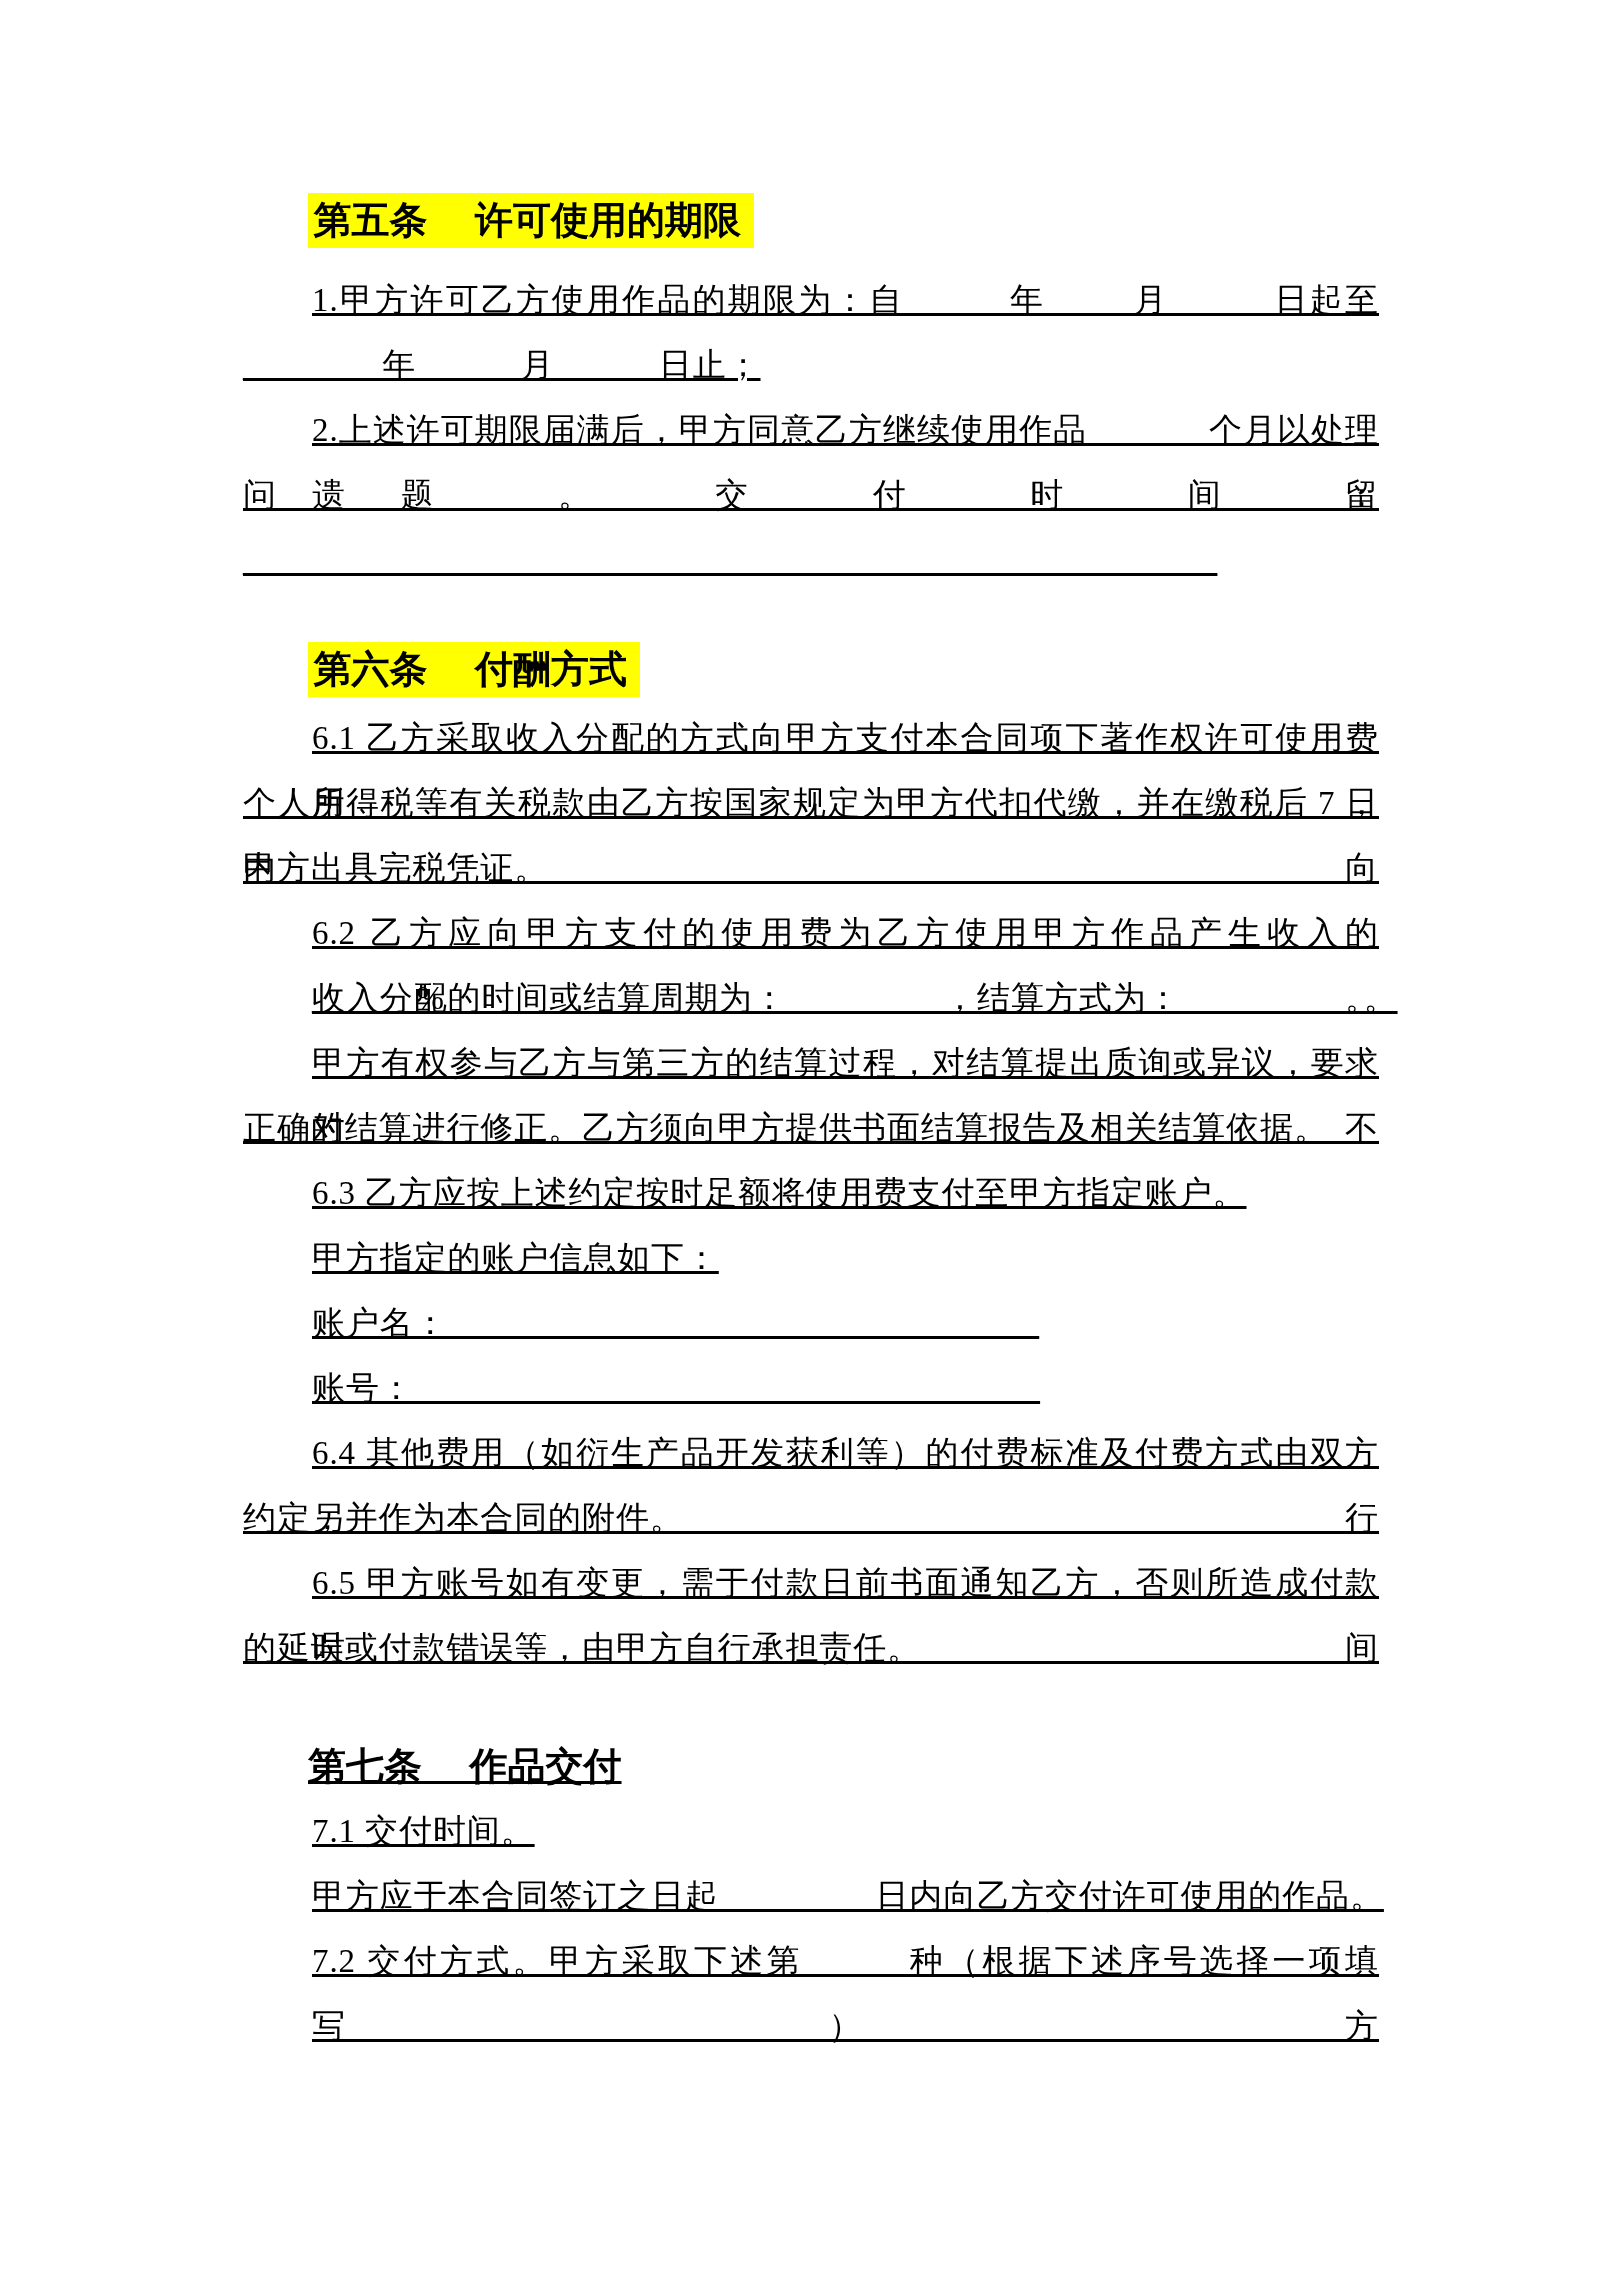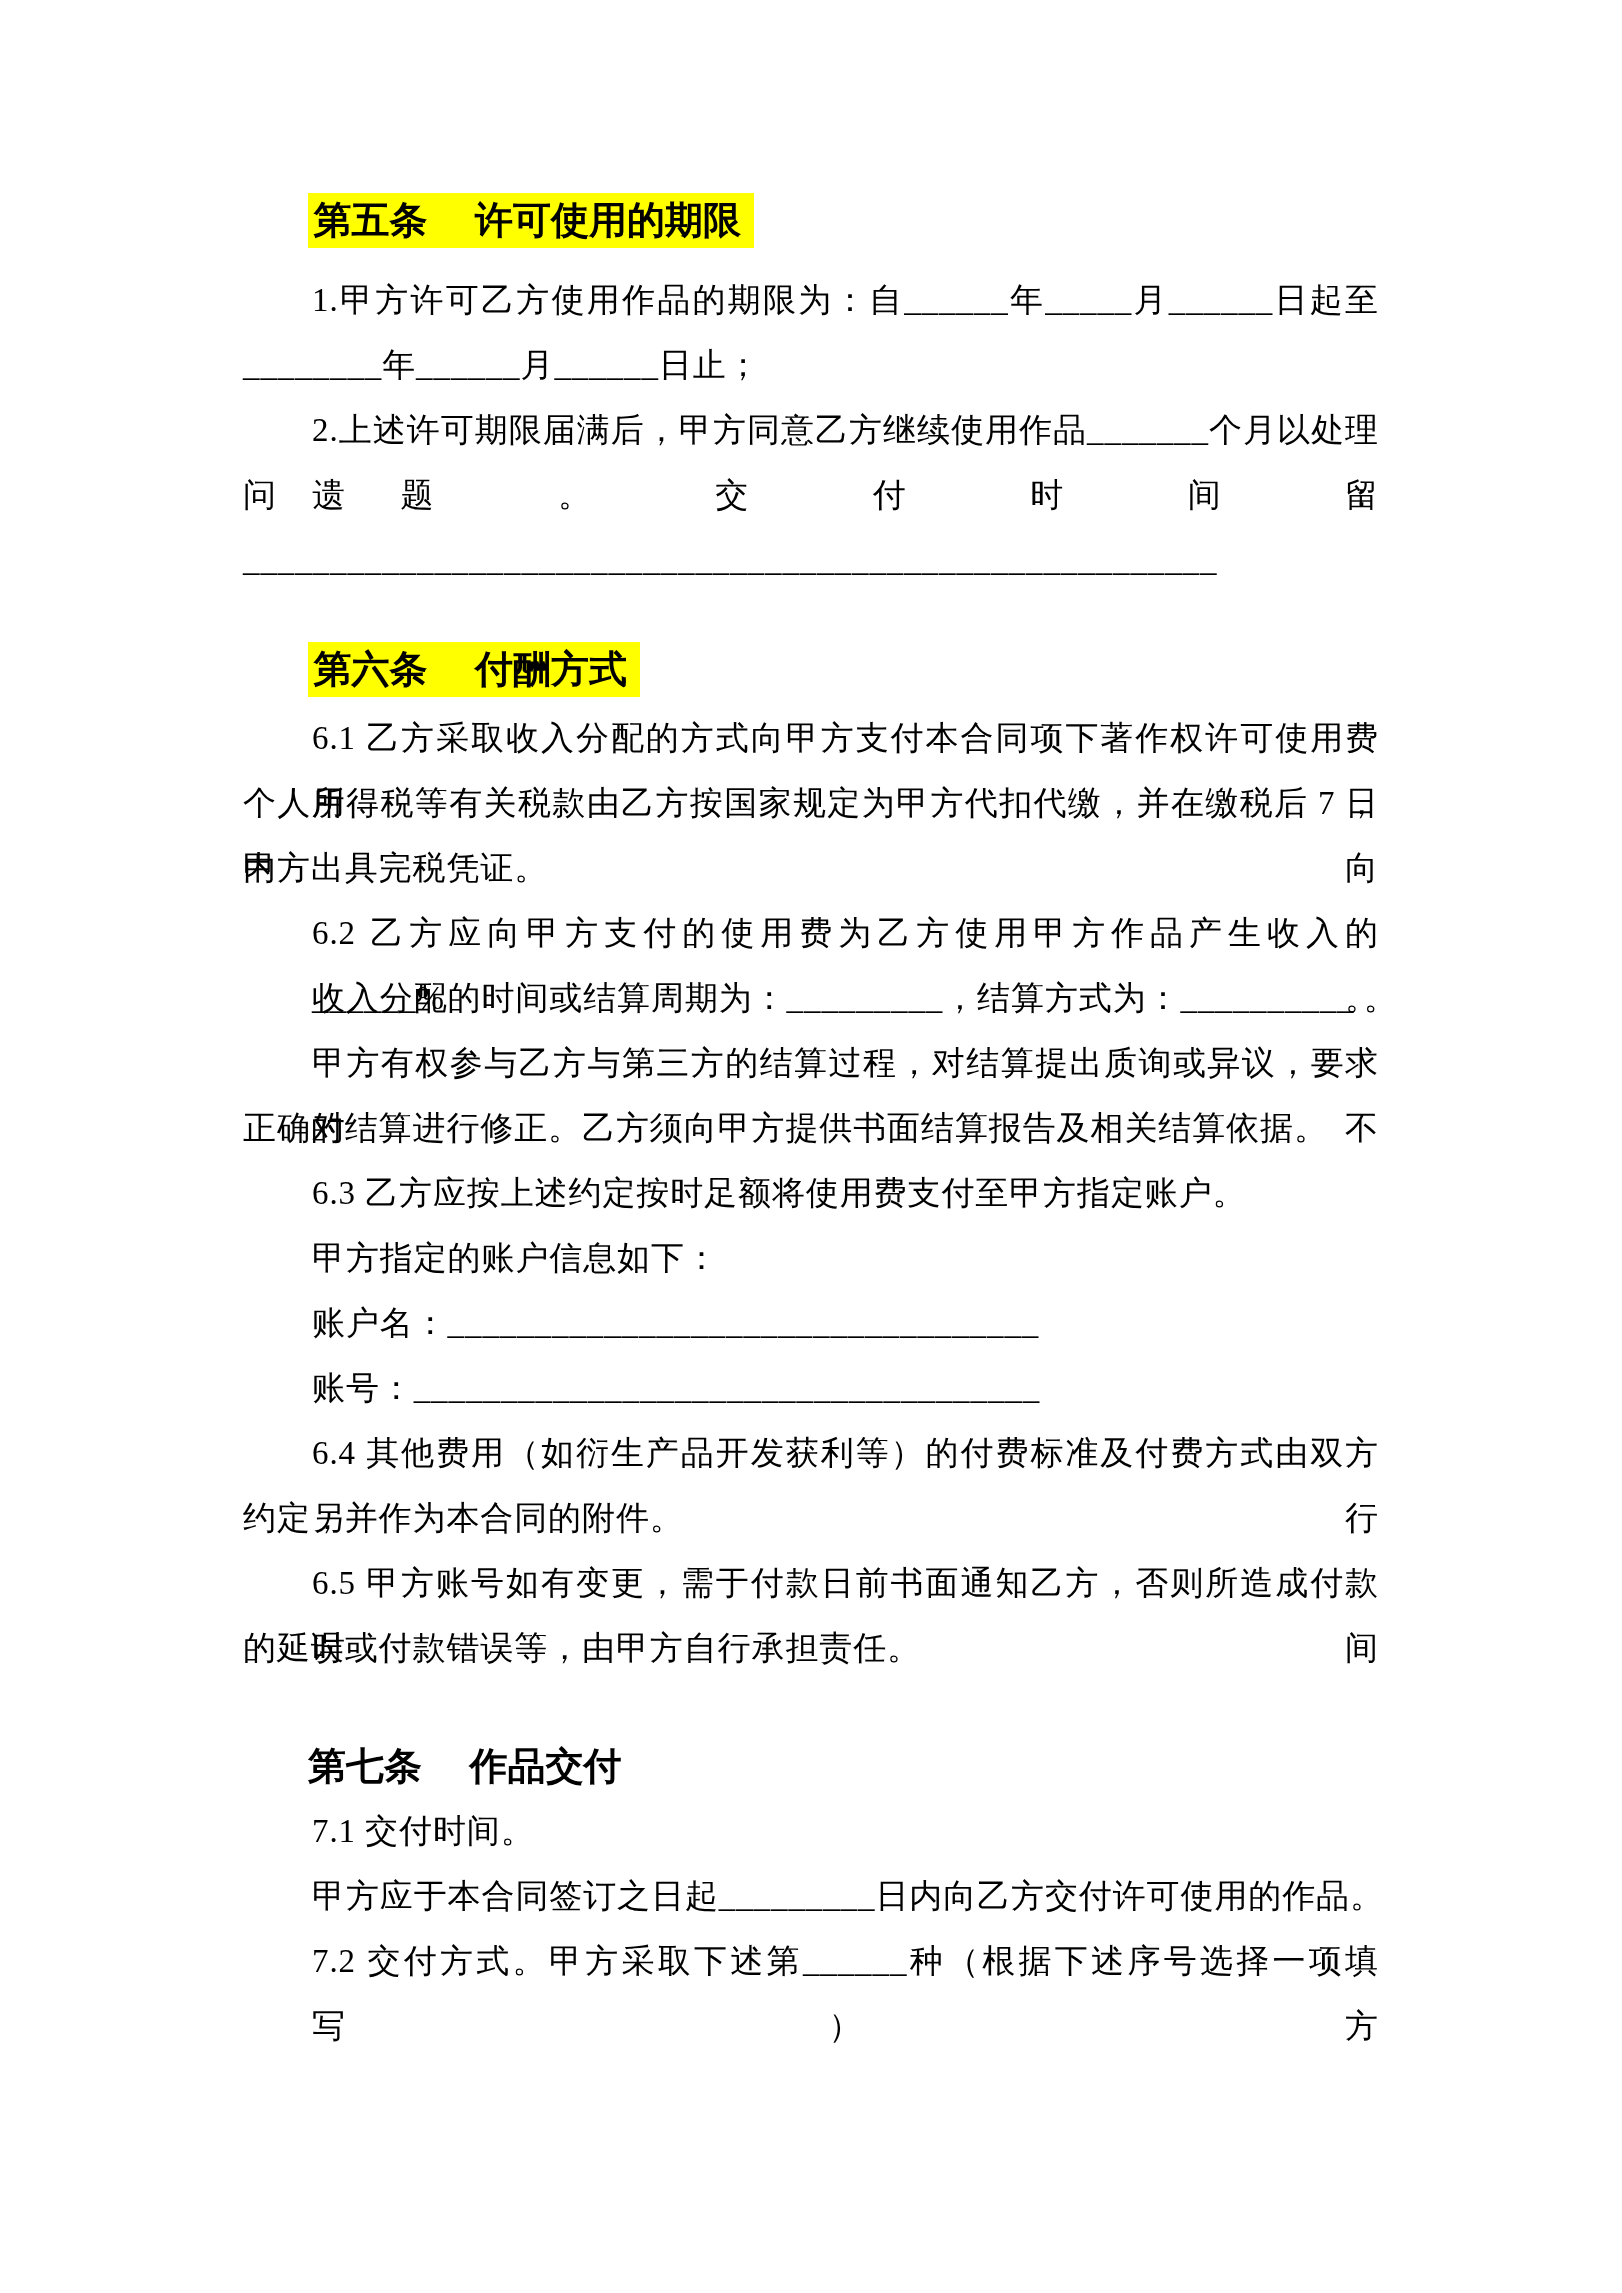--- a/index.html
+++ b/index.html
@@ -7,20 +7,21 @@
     position:relative;
     width:1623px;
     height:2294px;
     box-sizing:border-box;
     padding:193px 244px 0 243px;
     background:#ffffff;
     font-family:"Liberation Serif","DejaVu Serif",serif;
     font-size:33px;
     color:#000000;
     overflow:hidden;
+    text-decoration:underline;
   }
   .heading{
     font-weight:bold;
     font-size:38px;
     padding-left:65px;
     white-space:nowrap;
   }
   .heading .hl{
     display:inline-block;
     line-height:55px;

